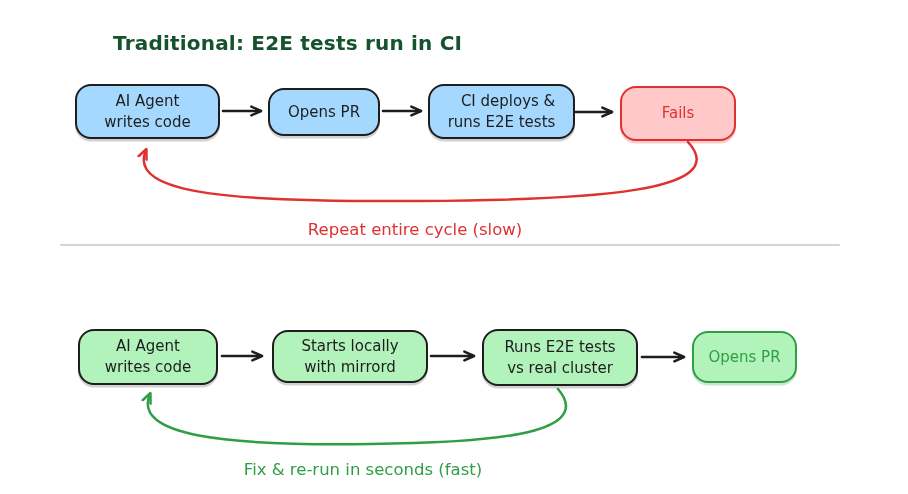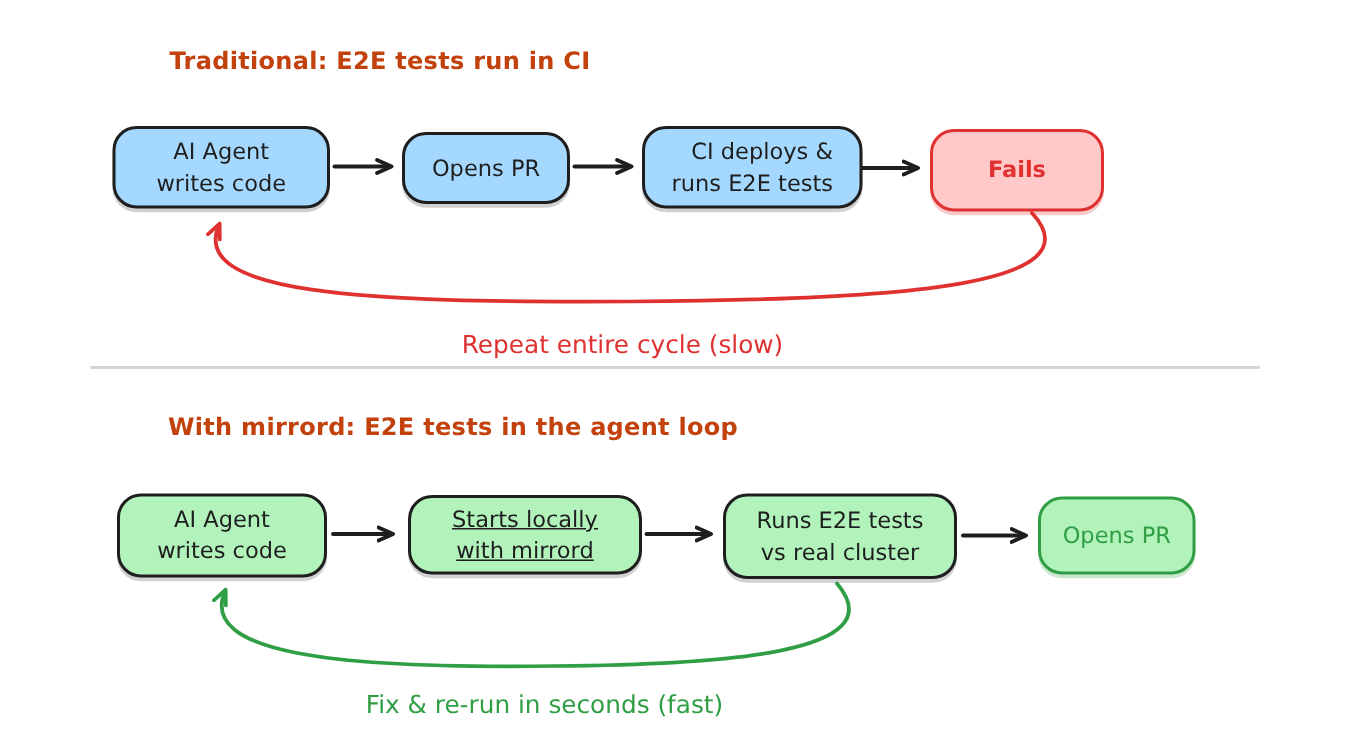--- a/index.html
+++ b/index.html
@@ -7,42 +7,42 @@
     position:relative;
     width:908px; height:494px;
     background:#ffffff;
     overflow:hidden;
     font-family:"DejaVu Sans", sans-serif;
     color:#1e1e1e;
   }
   svg.wires { position:absolute; left:0; top:0; width:908px; height:494px; }
   .section-title {
     position:absolute;
-    font-size:16px;
+    font-size:20px;
     font-weight:600;
     letter-spacing:0.2px;
-    color:#c2410c;
+    color:#14532d;
     white-space:nowrap;
   }
   .node {
     position:absolute;
     box-sizing:border-box;
     border:2.3px solid #1e1e1e;
     border-radius:16px;
     display:flex;
     align-items:center;
     justify-content:center;
     text-align:center;
     font-size:15px;
     line-height:1.38;
     white-space:pre-line;
     box-shadow:0 2.5px 0 rgba(90,90,90,0.28);
   }
   .node.blue { background:#a5d8ff; }
-  .node.red { background:#ffc9c9; border-color:#e03131; color:#e03131; box-shadow:0 2.5px 0 rgba(224,49,49,0.25);font-weight:bold; }
+  .node.red { background:#ffc9c9; border-color:#e03131; color:#e03131; box-shadow:0 2.5px 0 rgba(224,49,49,0.25); }
   .node.green { background:#b2f2bb; }
   .node.green-outline { background:#b2f2bb; border-color:#2f9e44; color:#2f9e44; box-shadow:0 2.5px 0 rgba(47,158,68,0.25); }
   .loop-label {
     position:absolute;
     width:320px;
     text-align:center;
     font-size:16.5px;
     font-weight:500;
     white-space:nowrap;
   }
@@ -96,26 +96,25 @@
 
   <div class="node blue" style="left:428px; top:84px; width:147px; height:55px;text-align:right;">CI deploys &amp;
 runs E2E tests</div>
 
   <div class="node red" style="left:620px; top:86px; width:116px; height:55px;">Fails</div>
 
   <div class="loop-label red" style="left:255px; top:196px;">Repeat entire cycle (slow)</div>
 
   <div class="divider"></div>
 
-  <div class="section-title" style="left:112px; top:275px;">With mirrord: E2E tests in the agent loop</div>
 
   <div class="node green" style="left:78px; top:329px; width:140px; height:56px;">AI Agent
 writes code</div>
 
-  <div class="node green" style="left:272px; top:330px; width:156px; height:53px;text-decoration:underline;">Starts locally
+  <div class="node green" style="left:272px; top:330px; width:156px; height:53px;">Starts locally
 with mirrord</div>
 
   <div class="node green" style="left:482px; top:329px; width:156px; height:57px;">Runs E2E tests
 vs real cluster</div>
 
   <div class="node green-outline" style="left:692px; top:331px; width:105px; height:52px;">Opens PR</div>
 
   <div class="loop-label green" style="left:203px; top:460px;">Fix &amp; re-run in seconds (fast)</div>
 
 </div>

